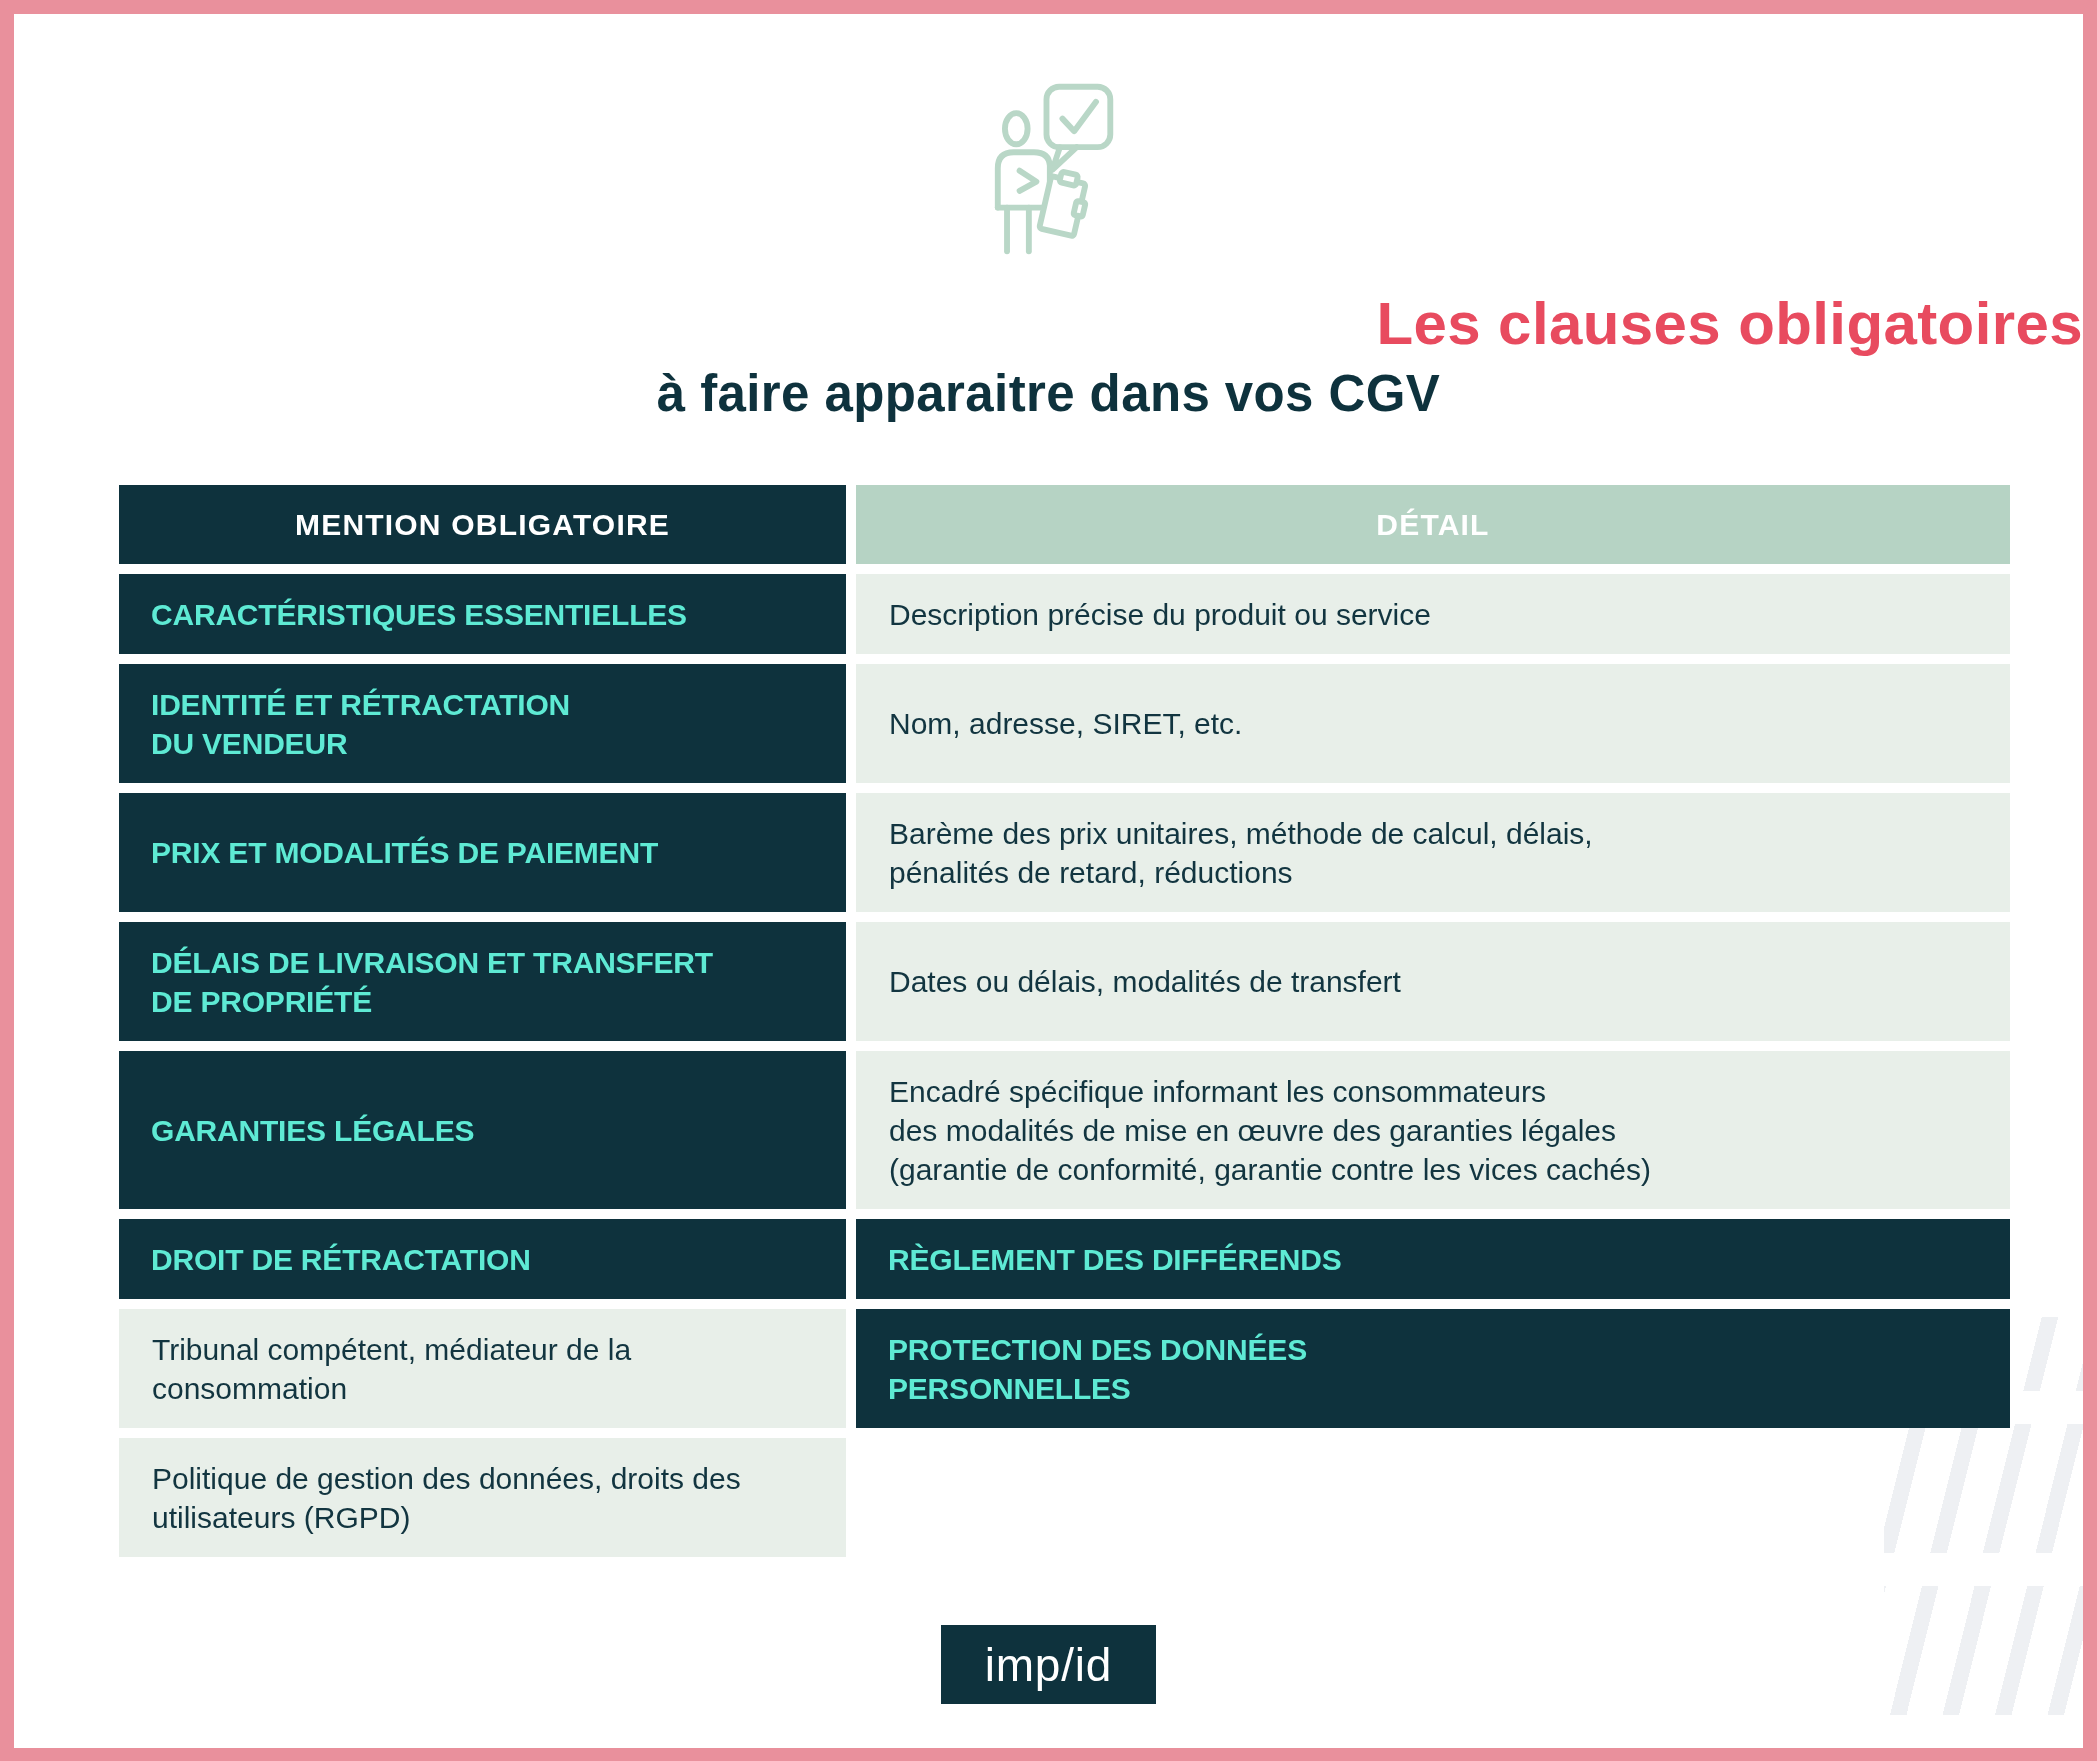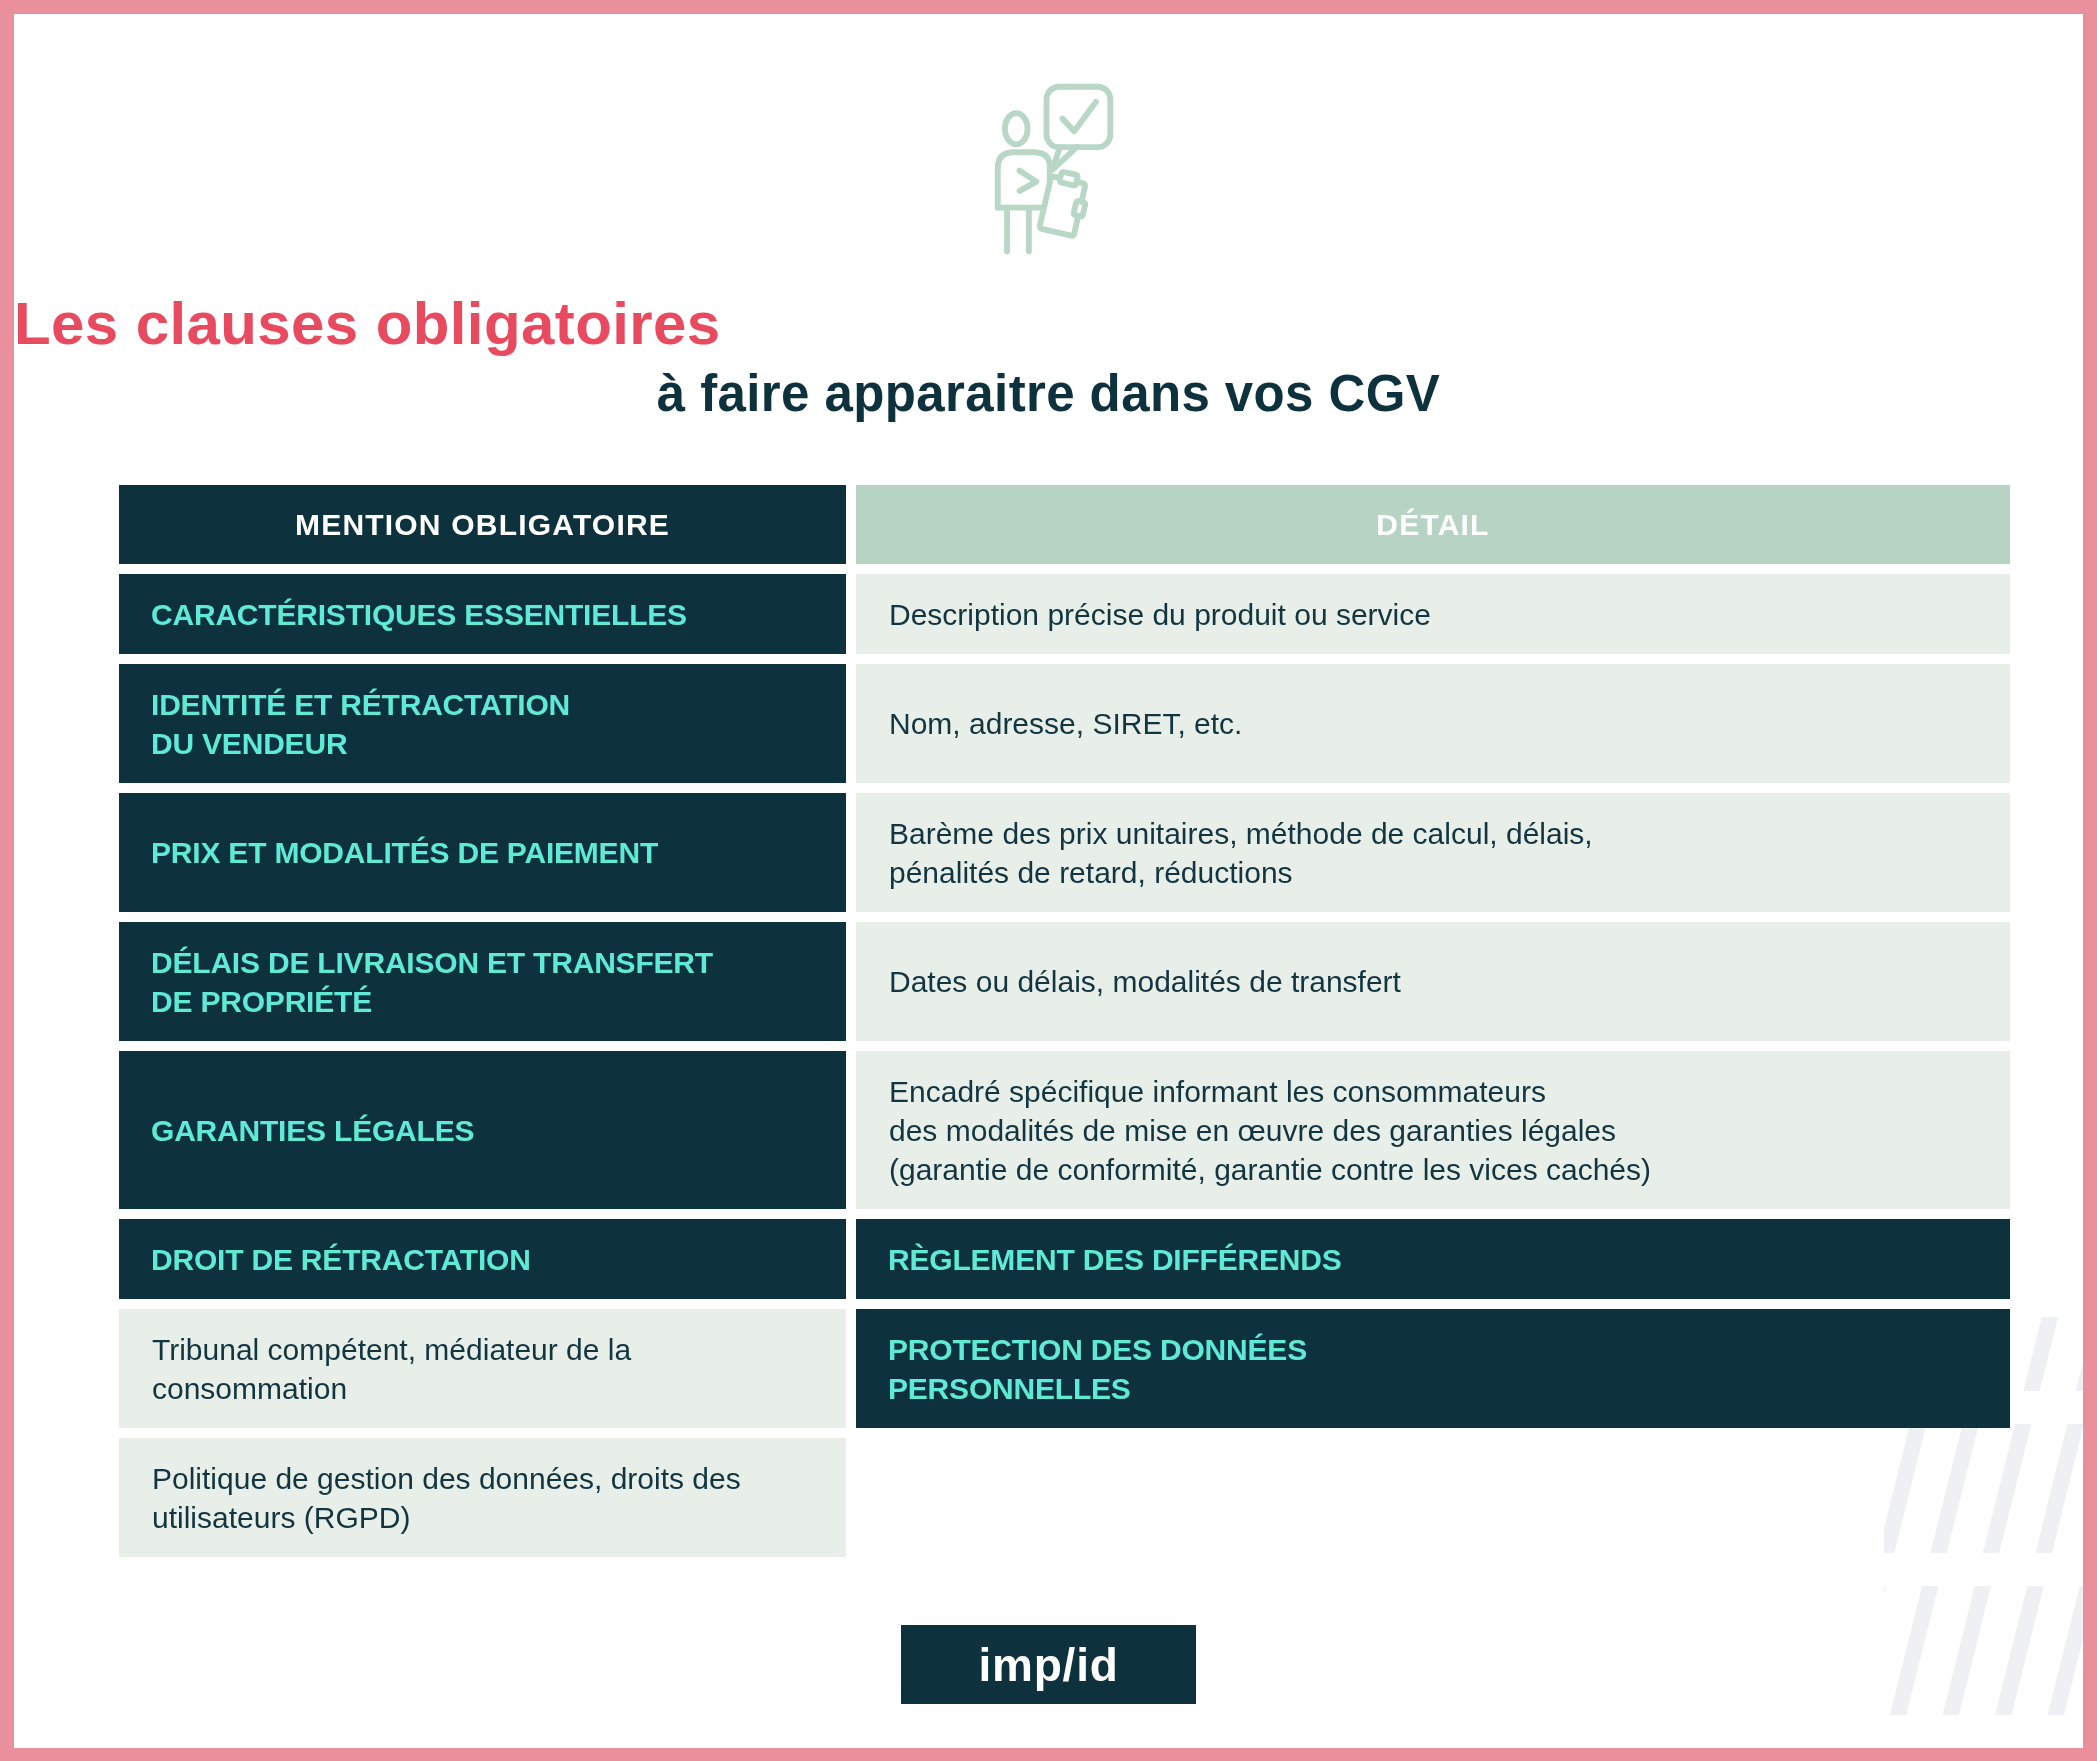--- a/index.html
+++ b/index.html
@@ -22,26 +22,27 @@
     background:
       repeating-linear-gradient(0deg, #ffffff 0 33px, rgba(255,255,255,0) 33px 162px),
       repeating-linear-gradient(104deg, #eef0f3 0 16px, rgba(255,255,255,0) 16px 51px);
     z-index: 0;
   }
   .content { position: relative; z-index: 1; }
   .icon-wrap { padding-top: 66px; text-align: center; height: 178px; }
   .icon-wrap svg { height: 178px; width: auto; }
   .title {
     margin-top: 36px;
-    text-align: left;
+    text-align: right;
     color: #e84b5f;
     font-size: 60px;
     line-height: 1;
     font-weight: bold;
     letter-spacing: 0.4px;
+    padding-left: 28px;
   }
   .subtitle {
     margin-top: 14.2px;
     text-align: center;
     color: #0e323d;
     font-size: 51px;
     line-height: 1;
     font-weight: bold;
     letter-spacing: 0.4px;
   }
@@ -77,29 +78,29 @@
     letter-spacing: -0.2px;
     font-weight: bold;
   }
   .td-right {
     background: #e8efe9;
     color: #123540;
     padding: 20.5px 24px 20.5px 33px;
   }
   .logo {
     margin: 68px auto 0 auto;
-    width: 295px;
+    width: 215px;
     height: 79px;
     background: #0e323d;
     color: #ffffff;
     display: flex;
     align-items: center;
     justify-content: center;
     font-size: 46px;
-    font-weight: bold;
+    font-weight: normal;
     letter-spacing: 0.8px;
   }
 </style>
 </head>
 <body>
 
 <div class="page">
 
   <div class="corner-pattern"></div>
 

